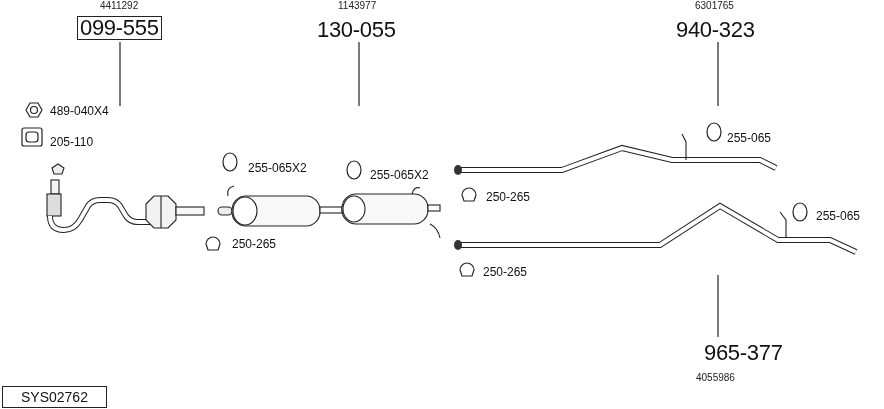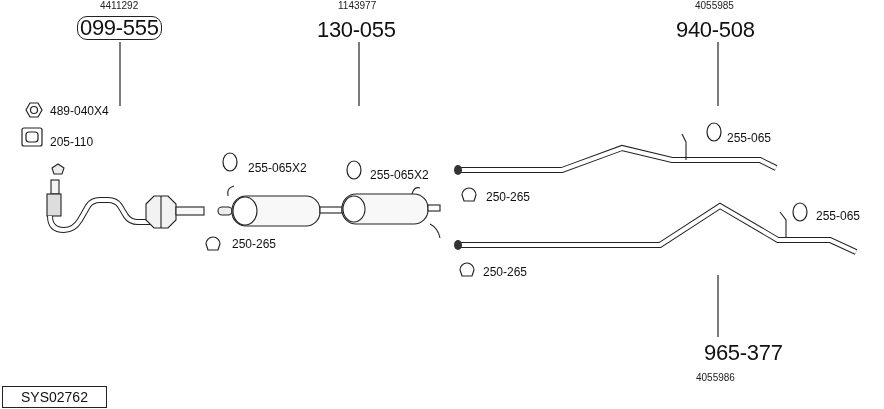--- a/index.html
+++ b/index.html
@@ -71,27 +71,27 @@
     <ellipse cx="354" cy="170" rx="7" ry="9"></ellipse>
     <ellipse cx="714" cy="132" rx="7" ry="9"></ellipse>
     <ellipse cx="800" cy="212" rx="7" ry="9"></ellipse>
     <path d="M206 244 a7 7 0 1 1 14 0 l-2 6 h-10 z"></path>
     <path d="M462 195 a7 7 0 1 1 14 0 l-2 6 h-10 z"></path>
     <path d="M460 270 a7 7 0 1 1 14 0 l-2 6 h-10 z"></path>
   </g>
 </svg>
 
 <div class="t oem" style="left:100px;top:0px;">4411292</div>
-<div class="t big boxed" style="left:77px;top:16px;border-radius:10px;">099-555</div>
+<div class="t big boxed" style="left:77px;top:16px;">099-555</div>
 
 <div class="t oem" style="left:338px;top:0px;text-align:right;">1143977</div>
 <div class="t big" style="left:317px;top:17px;">130-055</div>
 
-<div class="t oem" style="left:695px;top:0px;">4055985</div>
-<div class="t big" style="left:676px;top:17px;">940-508</div>
+<div class="t oem" style="left:695px;top:0px;">6301765</div>
+<div class="t big" style="left:676px;top:17px;">940-323</div>
 
 <div class="t big" style="left:704px;top:340px;">965-377</div>
 <div class="t oem" style="left:696px;top:372px;">4055986</div>
 
 <div class="t lbl" style="left:50px;top:104px;">489-040X4</div>
 <div class="t lbl" style="left:50px;top:135px;">205-110</div>
 <div class="t lbl" style="left:248px;top:161px;">255-065X2</div>
 <div class="t lbl" style="left:370px;top:168px;">255-065X2</div>
 <div class="t lbl" style="left:232px;top:237px;">250-265</div>
 <div class="t lbl" style="left:727px;top:131px;">255-065</div>

